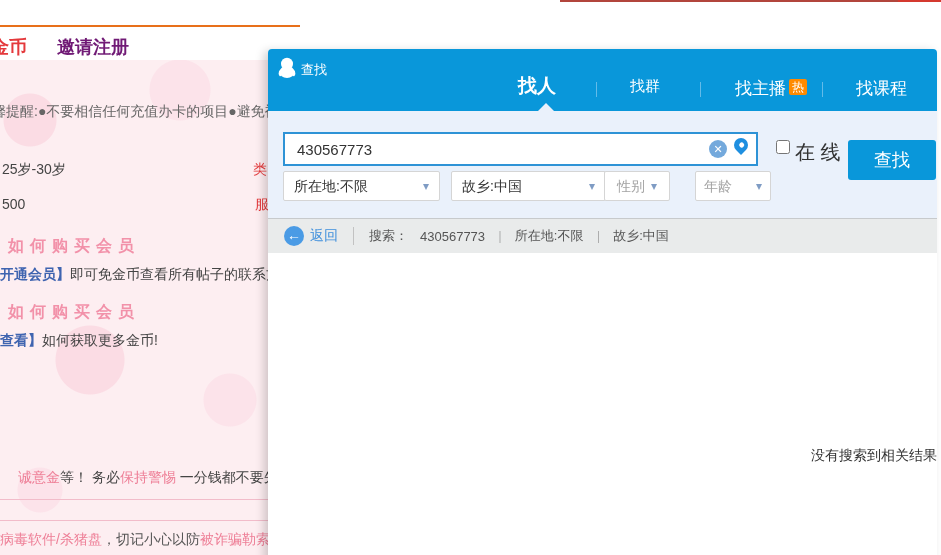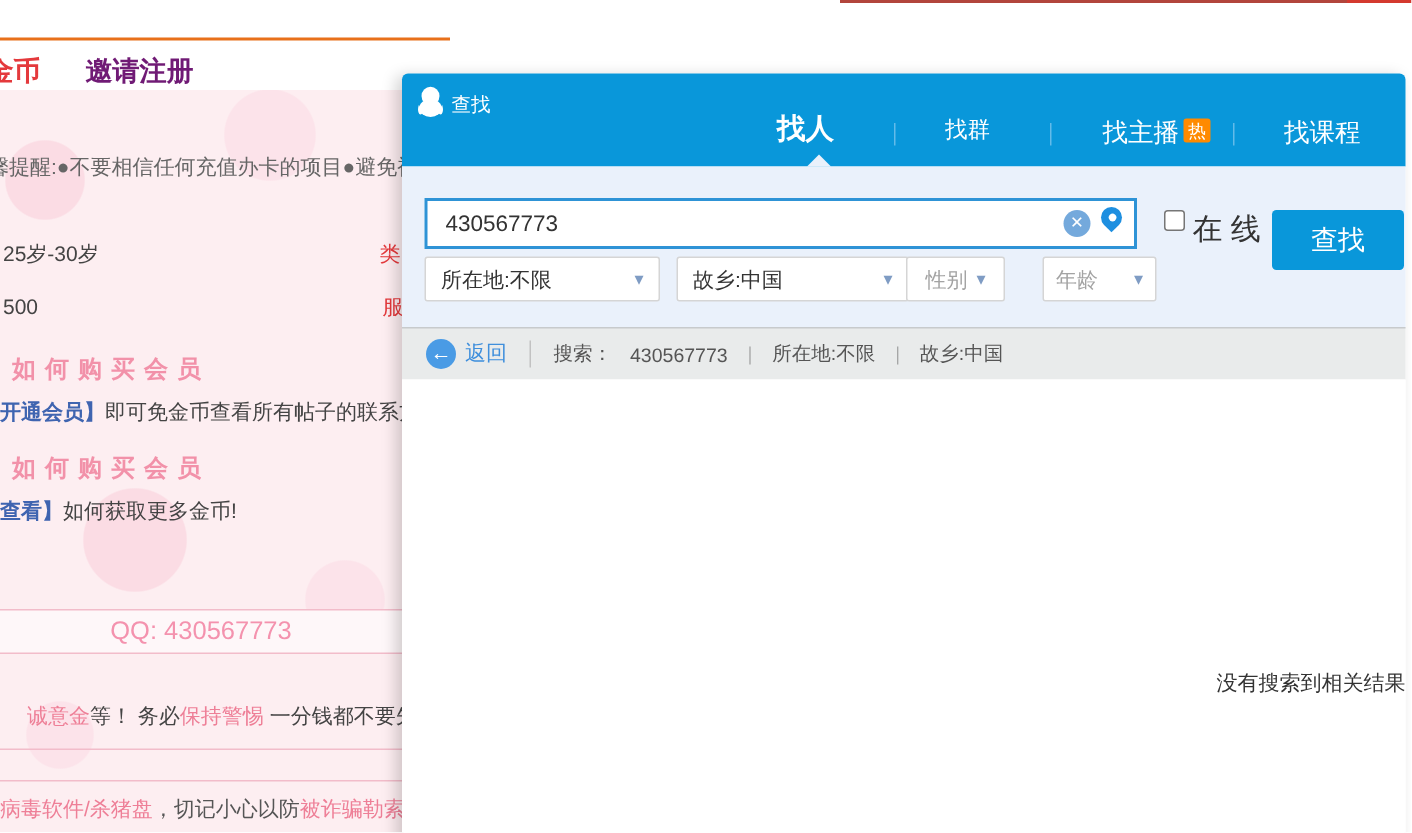--- a/index.html
+++ b/index.html
@@ -117,21 +117,20 @@
       <div class="pink-title t1">如何购买会员</div>
       <div class="blue-row b1">
         <span class="blue-link">我开通会员】</span><span>即可免金币查看所有帖子的联系方式</span>
       </div>
 
       <div class="pink-title t2">如何购买会员</div>
       <div class="blue-row b2">
         <span class="blue-link">我查看】</span><span>如何获取更多金币!</span>
       </div>
 
-      <div class="qq-row">QQ: 430567773</div>
 
       <div class="warn-row">
         <span class="pink-link">诚意金</span><span>等！ 务必</span><span class="pink-link">保持警惕</span><span> 一分钱都不要先给；以免</span>
       </div>
 
       <div class="pink-line l3"></div>
       <div class="pink-line l4"></div>
 
       <div class="bottom-row">
         <span class="pink-link">病毒软件/杀猪盘</span><span>，切记小心</span><span>以防</span><span class="pink-link">被诈骗勒索钱财</span>

